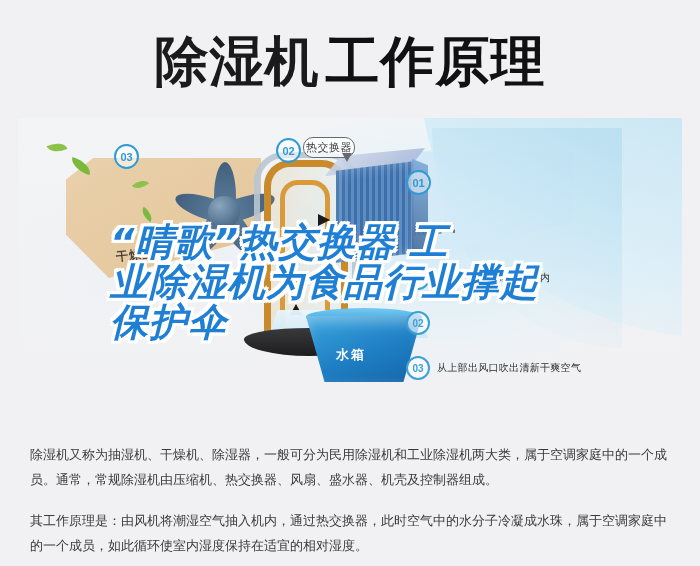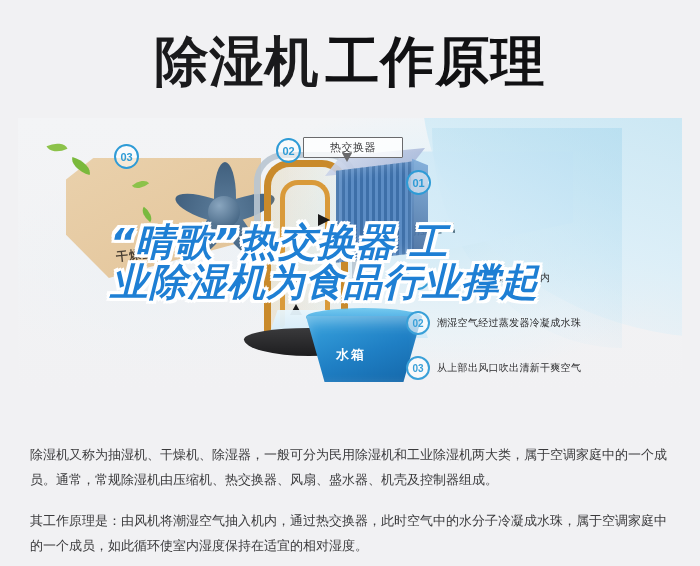--- a/index.html
+++ b/index.html
@@ -171,22 +171,22 @@
     position:absolute;width:21px;height:21px;border-radius:50%;
     border:2px solid #2e9bd6;color:#2e9bd6;background:rgba(255,255,255,.55);
     font-size:11px;font-weight:bold;display:flex;align-items:center;justify-content:center;
     font-family:"Liberation Sans",sans-serif;
   }
   .badge.b03{left:96px;top:26px;}
   .badge.b02{left:258px;top:20px;}
   .badge.b01{left:388px;top:52px;}
 
   .callout{
-    position:absolute;left:285px;top:19px;padding:2px 26px;
-    border:1.5px solid #6a6a6c;border-radius:1px;background:rgba(255,255,255,.8);
+    position:absolute;left:285px;top:19px;padding:2px 2px;
+    border:1.5px solid #6a6a6c;border-radius:10px;background:rgba(255,255,255,.8);
     font-size:11px;color:#3b3b3d;font-family:"DejaVu Sans","Liberation Sans",sans-serif;
     letter-spacing:.5px;
   }
   .callout-tail{
     position:absolute;left:324px;top:35px;width:0;height:0;
     border-left:5px solid transparent;border-right:5px solid transparent;border-top:9px solid #6a6a6c;
   }
 
   
   .legend{position:absolute;left:388px;top:148px;width:276px;}
@@ -287,32 +287,32 @@
     <div class="callout">热交换器</div>
     <div class="callout-tail"></div>
 
     <div class="legend">
       <div class="legend-row">
         <div class="legend-badge">01</div>
         <div class="legend-text">潮湿空气被风扇吸入机内</div>
       </div>
       <div class="legend-row">
         <div class="legend-badge">02</div>
-        <div class="legend-text">潮湿空气经过蒸发器冷凝成水珠</div>
       </div>
       <div class="legend-row">
         <div class="legend-badge">03</div>
         <div class="legend-text">从上部出风口吹出清新干爽空气</div>
       </div>
     </div>
   </div>
 
   <div class="overlay">
     <span>“晴歌”热交换器 工</span>
     <span>业除湿机为食品行业撑起</span>
+    <span>保护伞</span>
   </div>
 
   <div class="body-text">
     <p class="para">除湿机又称为抽湿机、干燥机、除湿器，一般可分为民用除湿机和工业除湿机两大类，属于空调家庭中的一个成员。通常，常规除湿机由压缩机、热交换器、风扇、盛水器、机壳及控制器组成。</p>
     <p class="para">其工作原理是：由风机将潮湿空气抽入机内，通过热交换器，此时空气中的水分子冷凝成水珠，属于空调家庭中的一个成员，如此循环使室内湿度保持在适宜的相对湿度。</p>
   </div>
 
 </div>
 
 </body></html>

